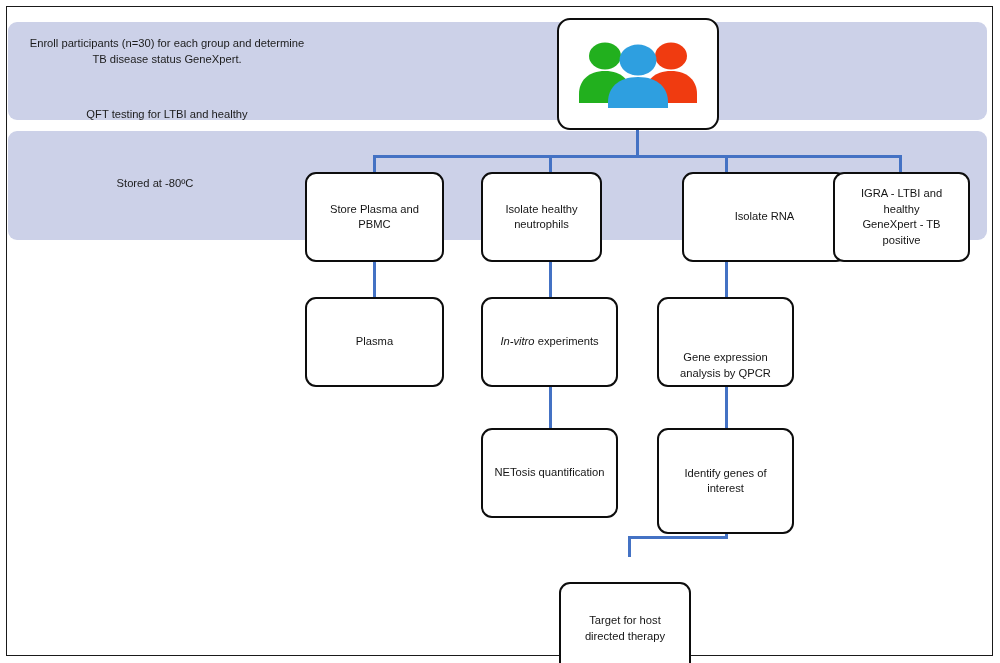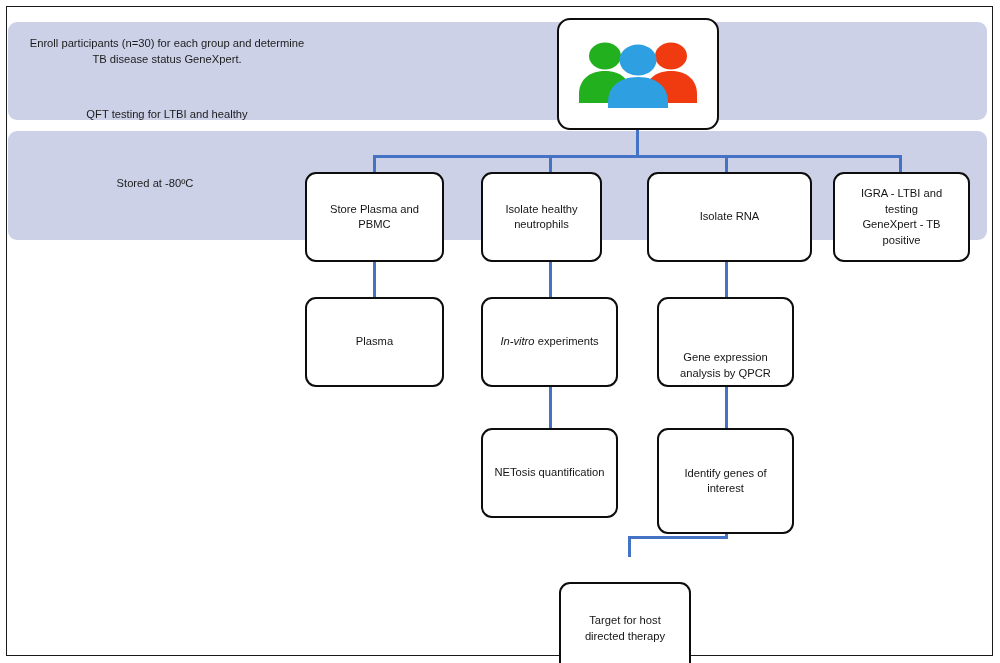--- a/index.html
+++ b/index.html
@@ -84,21 +84,21 @@
     height: 112px;
     border-radius: 13px;
     padding: 0;
     justify-content: center;
   }
   .people-icon { width: 128px; height: 68px; display: block; }
 
   
   #node-store-plasma { left: 305px; top: 172px; width: 139px; height: 90px; }
   #node-isolate-neut { left: 481px; top: 172px; width: 121px; height: 90px; }
-  #node-isolate-rna  { left: 647px; top: 172px; width: 165px; height: 90px; }
+  #node-isolate-rna  { left: 682px; top: 172px; width: 165px; height: 90px; }
   #node-igra         { left: 833px; top: 172px; width: 137px; height: 90px; }
 
   
   #node-plasma     { left: 305px; top: 297px; width: 139px; height: 90px; }
   #node-invitro    { left: 481px; top: 297px; width: 137px; height: 90px; }
   #node-geneexpr   { left: 657px; top: 297px; width: 137px; height: 90px; justify-content: flex-end; }
 
   
   #node-netosis    { left: 481px; top: 428px; width: 137px; height: 90px; }
   #node-identify   { left: 657px; top: 428px; width: 137px; height: 106px; }
@@ -166,21 +166,21 @@
 
   <div class="node" id="node-isolate-neut">
     <p>Isolate healthy neutrophils</p>
   </div>
 
   <div class="node" id="node-isolate-rna">
     <p>Isolate RNA</p>
   </div>
 
   <div class="node" id="node-igra">
-    <p>IGRA - LTBI and testing</p>
+    <p>IGRA - LTBI and healthy</p>
     <p>GeneXpert - TB positive</p>
   </div>
 
   <div class="node" id="node-plasma">
     <p>Plasma</p>
   </div>
 
   <div class="node" id="node-invitro">
     <p><span class="ital">In-vitro</span><span> experiments</span></p>
   </div>

